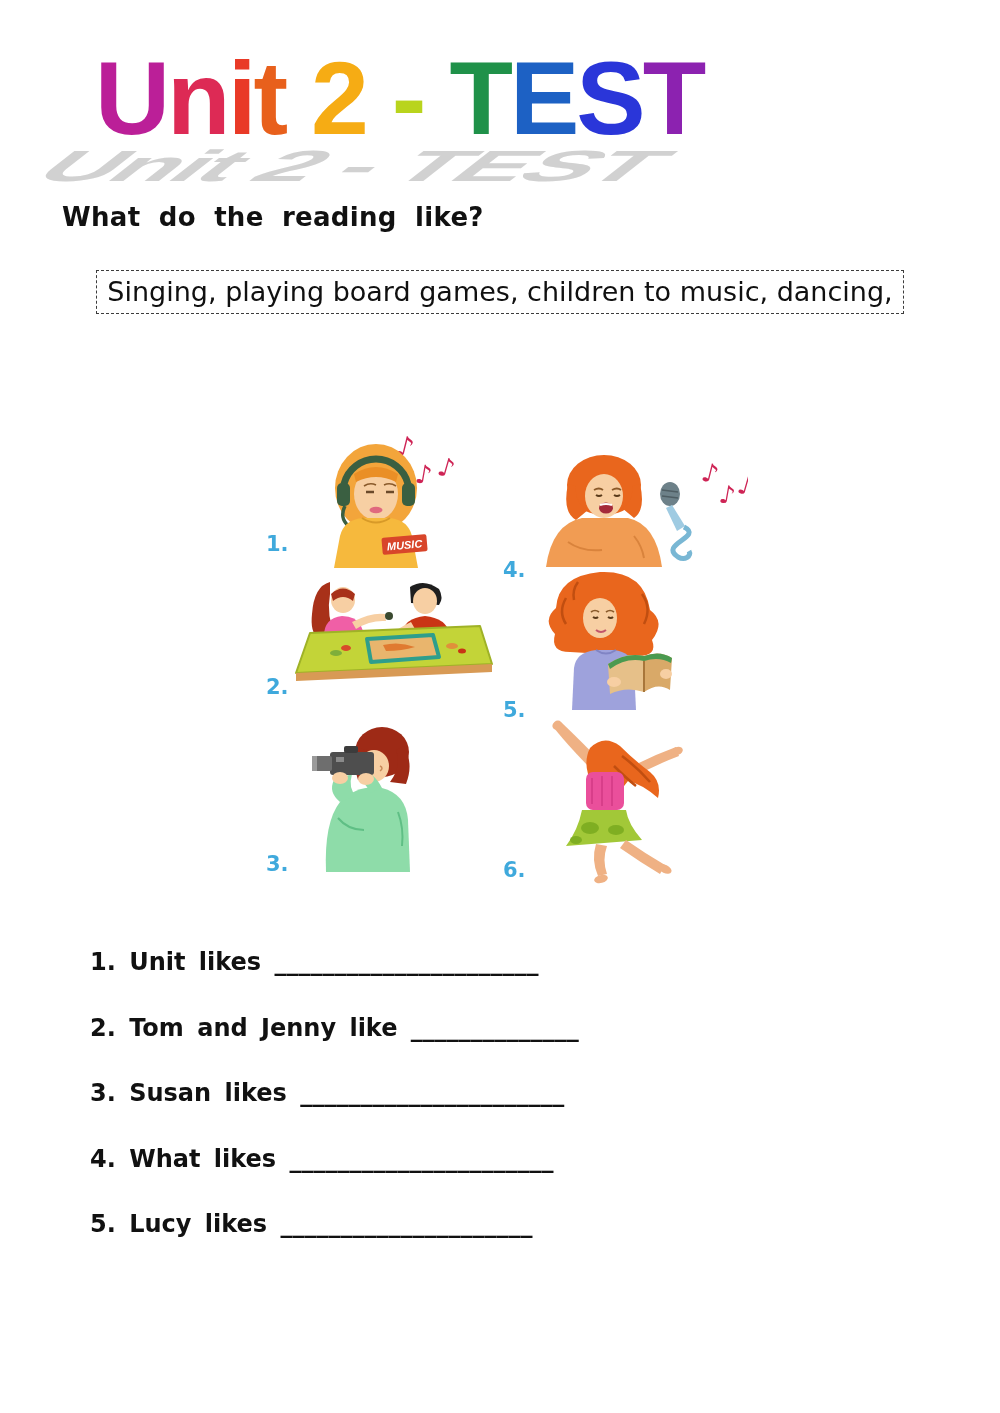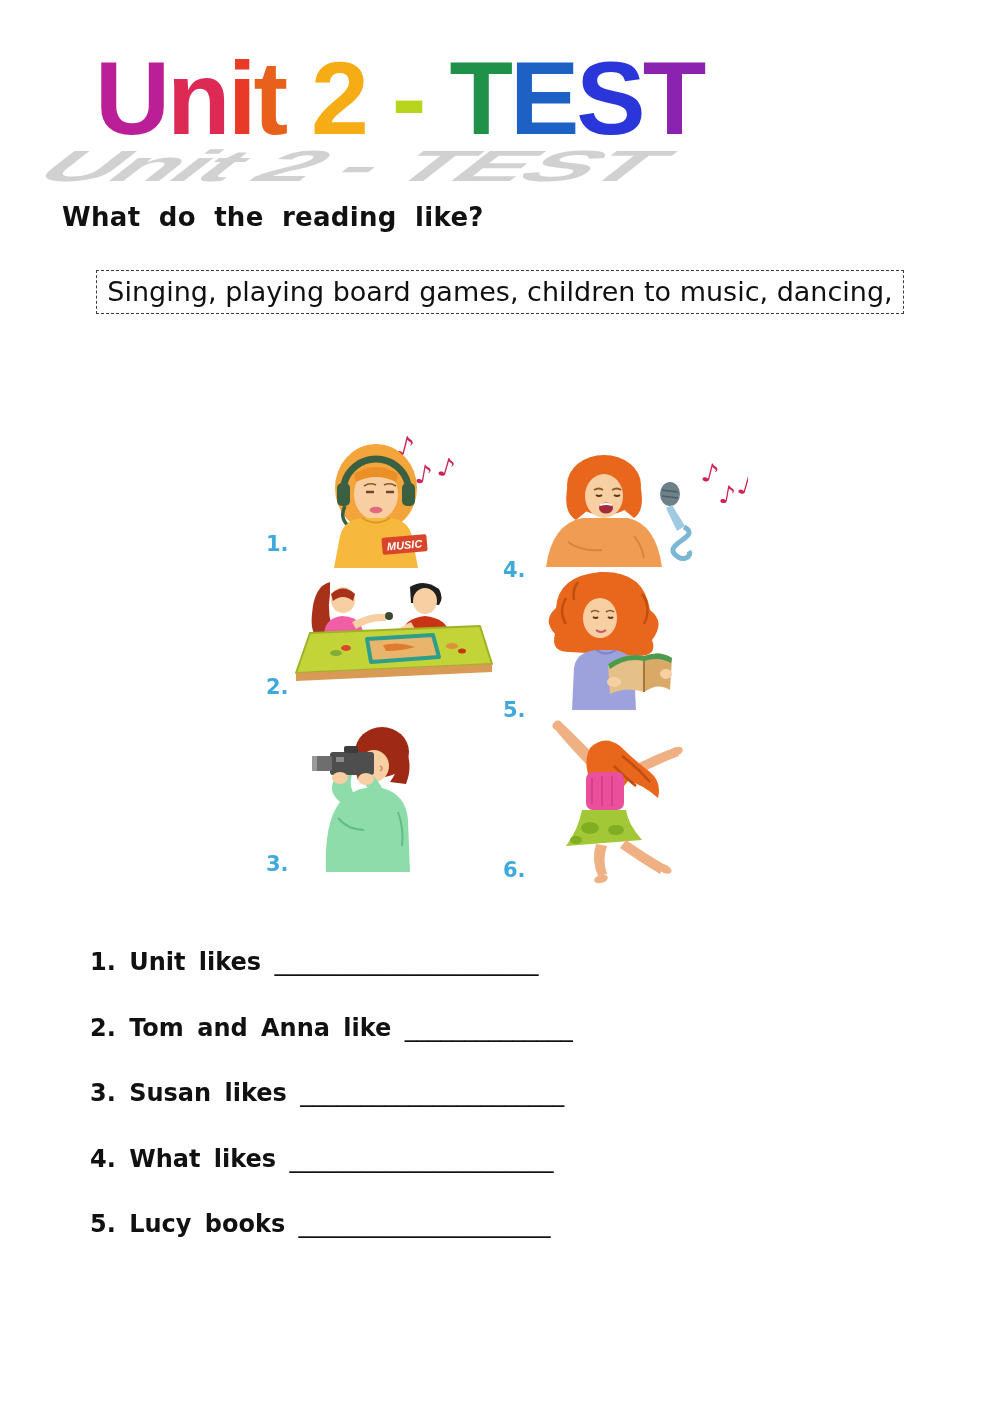--- a/index.html
+++ b/index.html
@@ -50,21 +50,21 @@
 
   
   .sentences {
     position:absolute; left:90px; top:946px; width:700px;
     list-style:none; margin:0; padding:0;
   }
   .sentence {
     height:65.5px; font-size:24px; line-height:32px; font-weight:bold;
     word-spacing:5px; white-space:nowrap;
   }
-  .s-blank { font-weight:normal; letter-spacing:0; }
+  .s-blank { font-weight:bold; letter-spacing:0; }
 </style>
 </head>
 <body>
 
 <div class="page">
 
   <div class="title-wrap">
     <div class="title-shadow">Unit 2 - TEST</div>
     <h1 class="title-main"><span style="color: rgb(187, 31, 152);">U</span><span style="color: rgb(221, 42, 85);">n</span><span style="color: rgb(233, 58, 39);">i</span><span style="color: rgb(232, 96, 28);">t</span><span> </span><span style="color: rgb(246, 172, 20);">2</span><span> </span><span style="color: rgb(185, 212, 29);">-</span><span> </span><span style="color: rgb(31, 145, 73);">T</span><span style="color: rgb(29, 97, 196);">E</span><span style="color: rgb(42, 54, 217);">S</span><span style="color: rgb(140, 34, 176);">T</span></h1>
   </div>
@@ -219,33 +219,33 @@
   </div>
 
   <ol class="sentences">
     <li class="sentence">
       <span>1.</span>
       <span>Unit likes</span>
       <span class="s-blank">______________________</span>
     </li>
     <li class="sentence">
       <span>2.</span>
-      <span>Tom and Anna like</span>
+      <span>Tom and Jenny like</span>
       <span class="s-blank">______________</span>
     </li>
     <li class="sentence">
       <span>3.</span>
       <span>Susan likes</span>
       <span class="s-blank">______________________</span>
     </li>
     <li class="sentence">
       <span>4.</span>
       <span>What likes</span>
       <span class="s-blank">______________________</span>
     </li>
     <li class="sentence">
       <span>5.</span>
-      <span>Lucy books</span>
+      <span>Lucy likes</span>
       <span class="s-blank">_____________________</span>
     </li>
   </ol>
 
 </div>
 
 </body></html>

